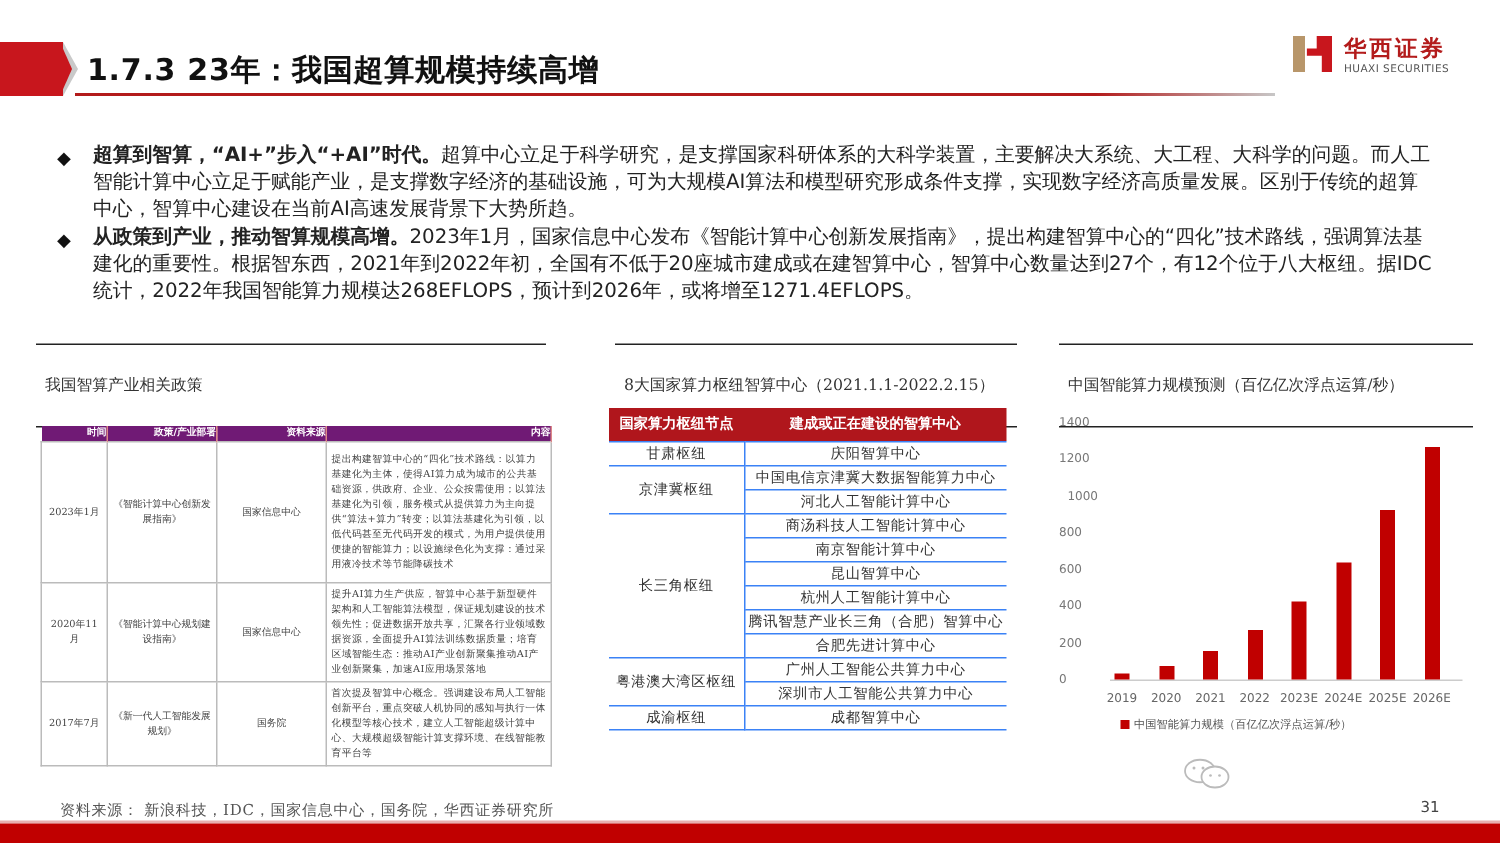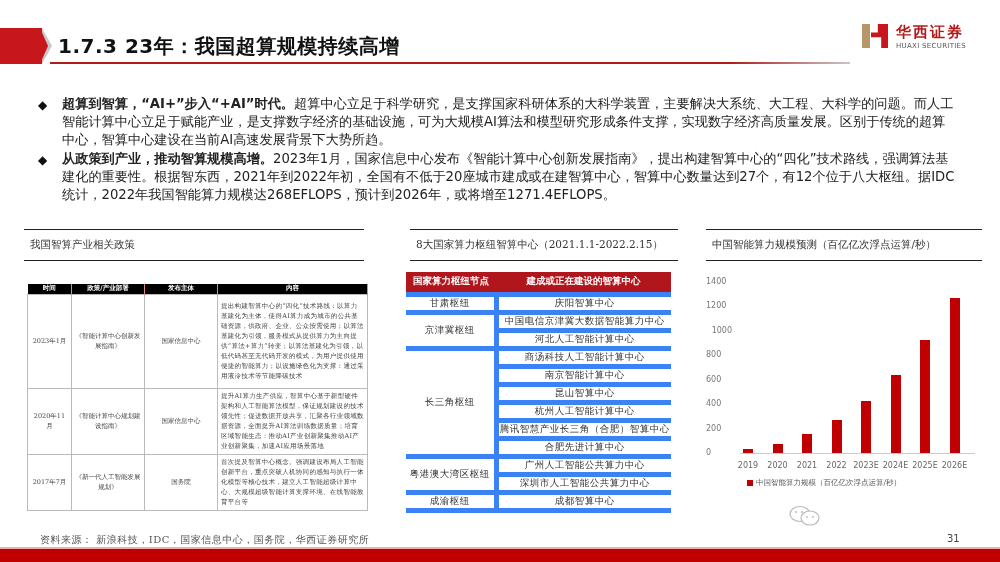--- a/index.html
+++ b/index.html
@@ -15,32 +15,32 @@
   .logo-mark .r { position: absolute; left: 9px; top: 2px; width: 17px; height: 24px; background: #c8161d; clip-path: polygon(40% 0, 100% 0, 100% 100%, 60% 100%, 60% 55%, 0 55%, 0 35%, 40% 35%); }
   .logo-text { margin-left: 6px; }
   .logo-cn { font-family: "DejaVu Serif", serif; font-size: 15px; font-weight: bold; color: #b31b1b; letter-spacing: 2px; }
   .logo-en { font-size: 7px; color: #555; letter-spacing: 0.3px; }
 
   .bullets { position: absolute; left: 38px; top: 95px; width: 920px; font-size: 13.2px; line-height: 18px; color: #222; }
   .bullet { display: flex; margin-bottom: 1px; }
   .bullet-icon { width: 24px; flex: none; font-size: 12px; color: #111; padding-top: 1px; }
   .bullet-text b { font-weight: bold; }
 
-  .section-caption { position: absolute; font-family: "DejaVu Serif", serif; font-size: 10.5px; color: #333; border-top: 1.5px solid #222; border-bottom: 1.5px solid #222; padding: 8px 6px; }
+  .section-caption { position: absolute; font-family: "DejaVu Serif", serif; font-size: 10.5px; color: #333; border-top: 1.5px solid #222; border-bottom: 1.5px solid #222; padding: 20px 6px; }
 
   
   .policy-table { position: absolute; left: 27px; top: 284px; width: 341px; border-collapse: collapse; font-family: "DejaVu Serif", serif; font-size: 6.5px; color: #444; }
-  .policy-table th { background: #000000; color: #fff; font-weight: bold; height: 10px; font-size: 6.5px; border-right: 1px solid #d88; }
+  .policy-table th { background: #701a75; color: #fff; font-weight: bold; height: 10px; font-size: 6.5px; border-right: 1px solid #d88; text-align: right; }
   .policy-table td { border: 1px solid #bbb; text-align: center; vertical-align: middle; padding: 2px 3px; line-height: 10px; }
   .policy-table td.content { text-align: left; letter-spacing: 0.3px; }
 
   
   .hub-table { position: absolute; left: 406px; top: 272px; width: 265px; border-collapse: collapse; font-family: "DejaVu Serif", serif; font-size: 9.5px; color: #333; }
   .hub-table th { background: #b0161c; color: #fff; font-weight: bold; height: 22px; font-size: 9.5px; }
-  .hub-table td { border: 5px solid #3b82f6; text-align: center; height: 16px; letter-spacing: 0.5px; }
+  .hub-table td { border: 1px solid #3b82f6; text-align: center; height: 16px; letter-spacing: 0.5px; }
   .hub-table td:first-child { border-left: none; }
   .hub-table td:last-child { border-right: none; }
 
   
   .chart { position: absolute; left: 700px; top: 270px; width: 290px; height: 230px; }
   .y-tick { position: absolute; left: 6px; font-size: 8px; color: #777; width: 26px; text-align: left; }
   .x-axis { position: absolute; left: 40px; top: 183px; width: 235px; height: 1px; background: #ccc; }
   .bar { position: absolute; width: 10px; background: #c00000; }
   .x-label { position: absolute; top: 191px; font-size: 8px; color: #666; width: 30px; text-align: center; }
   .legend { position: absolute; left: 47px; top: 208px; font-family: "DejaVu Serif", serif; font-size: 7.5px; color: #555; display: flex; align-items: center; }
@@ -82,21 +82,21 @@
     <span class="bullet-text"><b>从政策到产业，推动智算规模高增。</b><span>2023年1月，国家信息中心发布《智能计算中心创新发展指南》，提出构建智算中心的“四化”技术路线，强调算法基建化的重要性。根据智东西，2021年到2022年初，全国有不低于20座城市建成或在建智算中心，智算中心数量达到27个，有12个位于八大枢纽。据IDC统计，2022年我国智能算力规模达268EFLOPS，预计到2026年，或将增至1271.4EFLOPS。</span></span>
   </div>
 </div>
 
 <div class="section-caption" style="left:24px; top:229px; width:340px;">我国智算产业相关政策</div>
 <table class="policy-table">
   <thead>
     <tr>
       <th style="width:44px">时间</th>
       <th style="width:73px">政策/产业部署</th>
-      <th style="width:73px">发布主体</th>
+      <th style="width:73px">资料来源</th>
       <th>内容</th>
     </tr>
   </thead>
   <tbody>
     <tr style="height:94px">
       <td>2023年1月</td>
       <td>《智能计算中心创新发展指南》</td>
       <td>国家信息中心</td>
       <td class="content">提出构建智算中心的“四化”技术路线：以算力基建化为主体，使得AI算力成为城市的公共基础资源，供政府、企业、公众按需使用；以算法基建化为引领，服务模式从提供算力为主向提供“算法+算力”转变；以算法基建化为引领，以低代码甚至无代码开发的模式，为用户提供使用便捷的智能算力；以设施绿色化为支撑：通过采用液冷技术等节能降碳技术</td>
     </tr>

